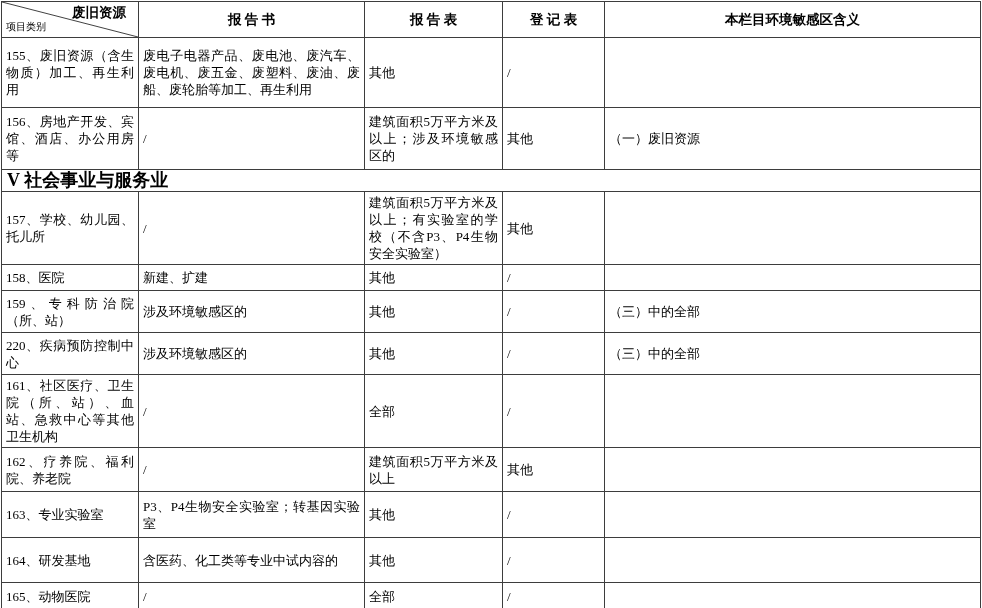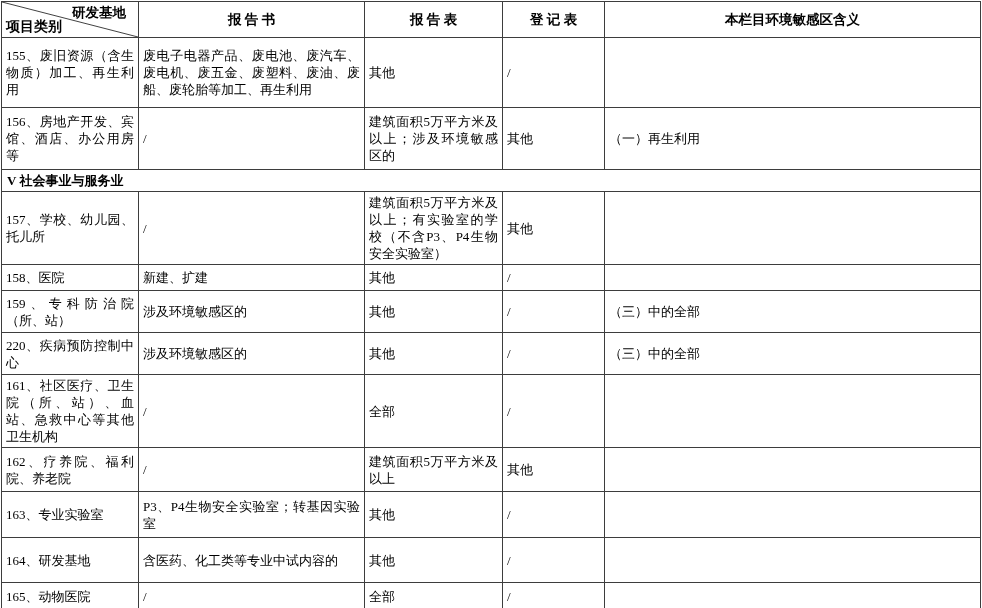--- a/index.html
+++ b/index.html
@@ -37,21 +37,21 @@
     font-weight: bold;
     font-size: 13.5px;
     text-align: center;
     padding: 2px 2px;
   }
   .doc-table td.left { text-align: justify; text-align-last: left; }
   .doc-table td.center { }
   .doc-table td.section-cell {
     font-weight: bold;
     text-align: left;
-    font-size: 13px;
+    font-size: 18px;
     padding-left: 5px;
   }
   
   th.diag {
     position: relative;
     padding: 0;
   }
   th.diag svg {
     position: absolute;
     left: 0; top: 0;
@@ -62,43 +62,43 @@
     position: absolute;
     top: 2px;
     right: 12px;
     font-weight: bold;
     font-size: 13.5px;
   }
   .diag-bottom {
     position: absolute;
     bottom: 2px;
     left: 4px;
-    font-weight: bold;
-    font-size: 14px;
+    font-weight: normal;
+    font-size: 10px;
   }
 </style>
 </head>
 <body>
 
 <div class="page">
   <table class="doc-table">
     <colgroup>
       <col style="width:137px">
       <col style="width:226px">
       <col style="width:138px">
       <col style="width:102px">
       <col style="width:376px">
     </colgroup>
     <thead>
       <tr style="height:36px">
         <th class="diag">
           <svg viewBox="0 0 137 36" preserveAspectRatio="none">
             <line x1="0" y1="0" x2="137" y2="36" stroke="#3d3d3d" stroke-width="1"></line>
           </svg>
-          <span class="diag-top">研发基地</span>
+          <span class="diag-top">废旧资源</span>
           <span class="diag-bottom">项目类别</span>
         </th>
         <th>报 告 书</th>
         <th>报 告 表</th>
         <th>登 记 表</th>
         <th>本栏目环境敏感区含义</th>
       </tr>
     </thead>
     <tbody>
         <tr style="height: 70px;">
@@ -106,21 +106,21 @@
           <td class="left">废电子电器产品、废电池、废汽车、废电机、废五金、废塑料、废油、废船、废轮胎等加工、再生利用</td>
           <td class="center">其他</td>
           <td class="center">/</td>
           <td class="center"></td>
         </tr>
         <tr style="height: 62px; margin-left: 44px;">
           <td class="left">156、房地产开发、宾馆、酒店、办公用房等</td>
           <td class="center">/</td>
           <td class="left">建筑面积5万平方米及以上；涉及环境敏感区的</td>
           <td class="center">其他</td>
-          <td class="center">（一）再生利用</td>
+          <td class="center">（一）废旧资源</td>
         </tr>
         <tr style="height: 21px;">
           <td colspan="5" class="section-cell">V 社会事业与服务业</td>
         </tr>
         <tr style="height: 70px;">
           <td class="left">157、学校、幼儿园、托儿所</td>
           <td class="center">/</td>
           <td class="left">建筑面积5万平方米及以上；有实验室的学校（不含P3、P4生物安全实验室）</td>
           <td class="center">其他</td>
           <td class="center"></td>

